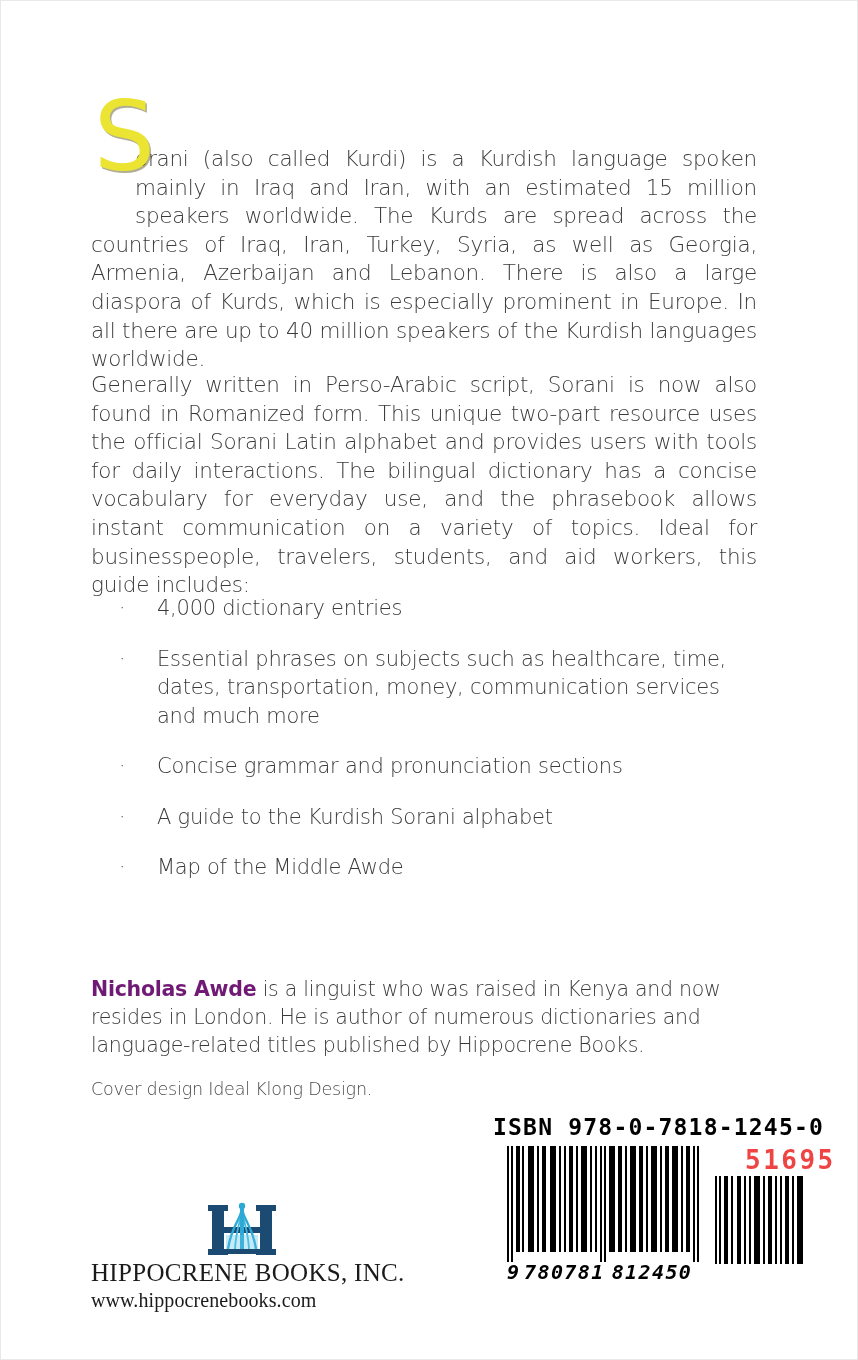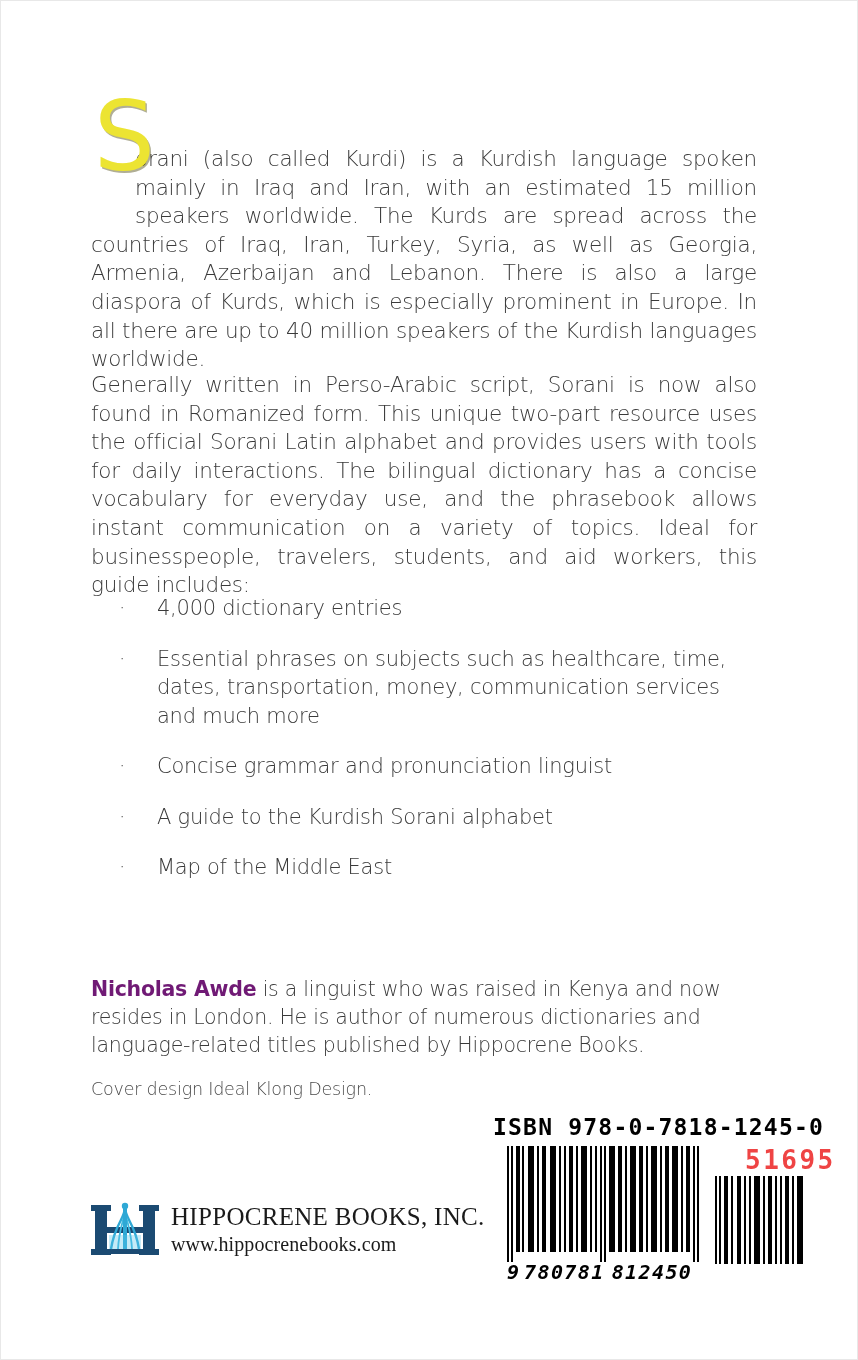--- a/index.html
+++ b/index.html
@@ -135,21 +135,22 @@
     font-weight: 300;
     letter-spacing: -0.2px;
   }
 
   
   .publisher {
     position: absolute;
     left: 90px;
     top: 1192px;
     display: flex;
-    align-items: flex-end;
+    align-items: center;
+    flex-direction: column;
   }
   .publisher-logo {
     width: 68px;
     height: 66px;
     margin-right: 12px;
     flex: none;
     display: block;
   }
   .publisher-text {
     padding-bottom: 1px;
@@ -262,29 +263,29 @@
       <li class="feature-item">
         <span class="bullet-dot">·</span>
         <span>4,000 dictionary entries</span>
       </li>
       <li class="feature-item">
         <span class="bullet-dot">·</span>
         <span>Essential phrases on subjects such as healthcare, time, dates, transportation, money, communication services and much more</span>
       </li>
       <li class="feature-item">
         <span class="bullet-dot">·</span>
-        <span>Concise grammar and pronunciation linguist</span>
+        <span>Concise grammar and pronunciation sections</span>
       </li>
       <li class="feature-item">
         <span class="bullet-dot">·</span>
         <span>A guide to the Kurdish Sorani alphabet</span>
       </li>
       <li class="feature-item">
         <span class="bullet-dot">·</span>
-        <span>Map of the Middle East</span>
+        <span>Map of the Middle Awde</span>
       </li>
     </ul>
 
     <p id="author-bio">
       <span class="author-name">Nicholas Awde</span><span> is a linguist who was raised in Kenya and now resides in London. He is author of numerous dictionaries and language-related titles published by Hippocrene Books.</span>
     </p>
 
     <p id="cover-credit">Cover design Ideal Klong Design.</p>
 
   </div>

